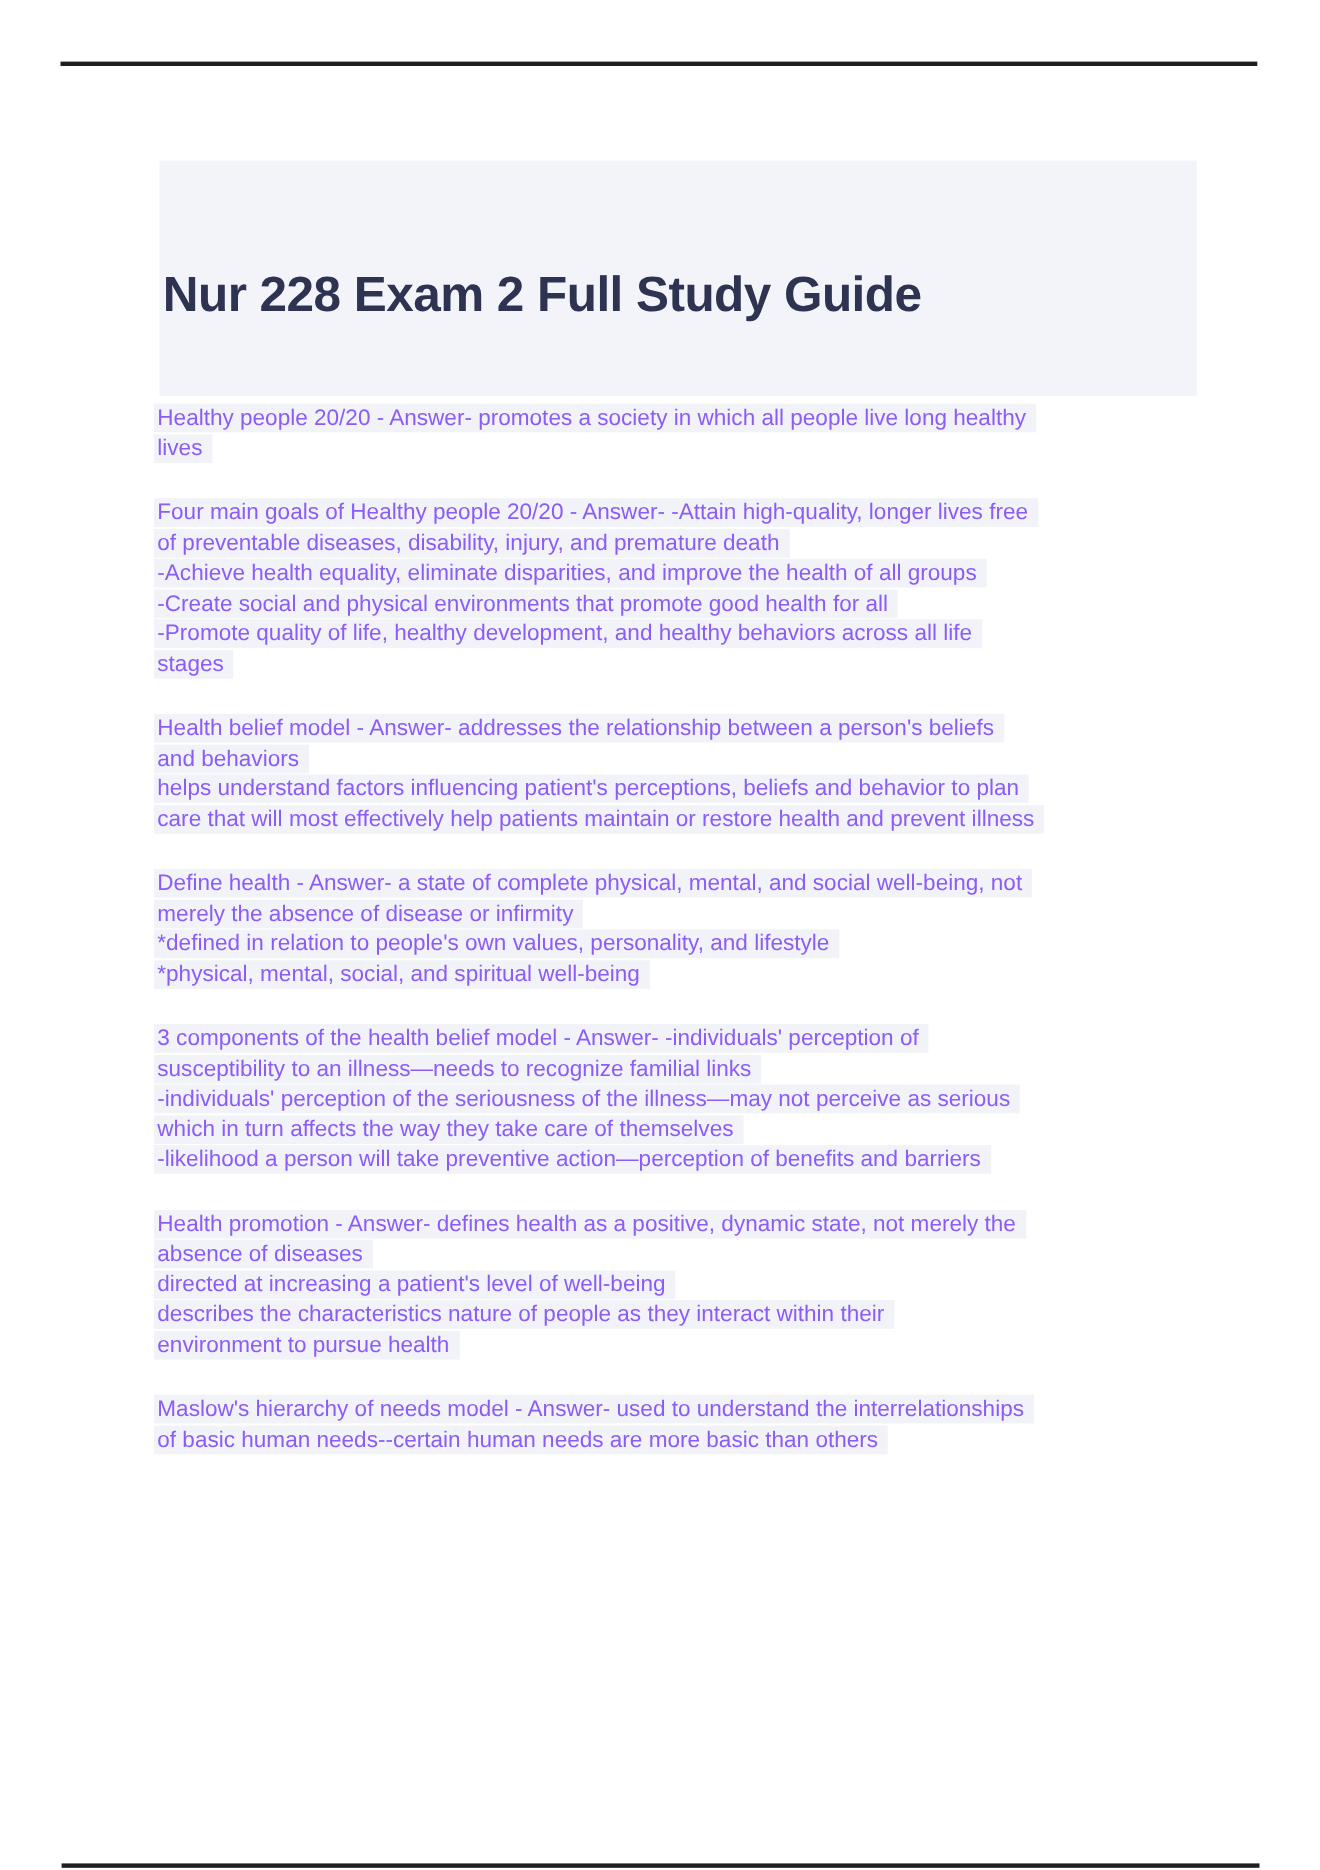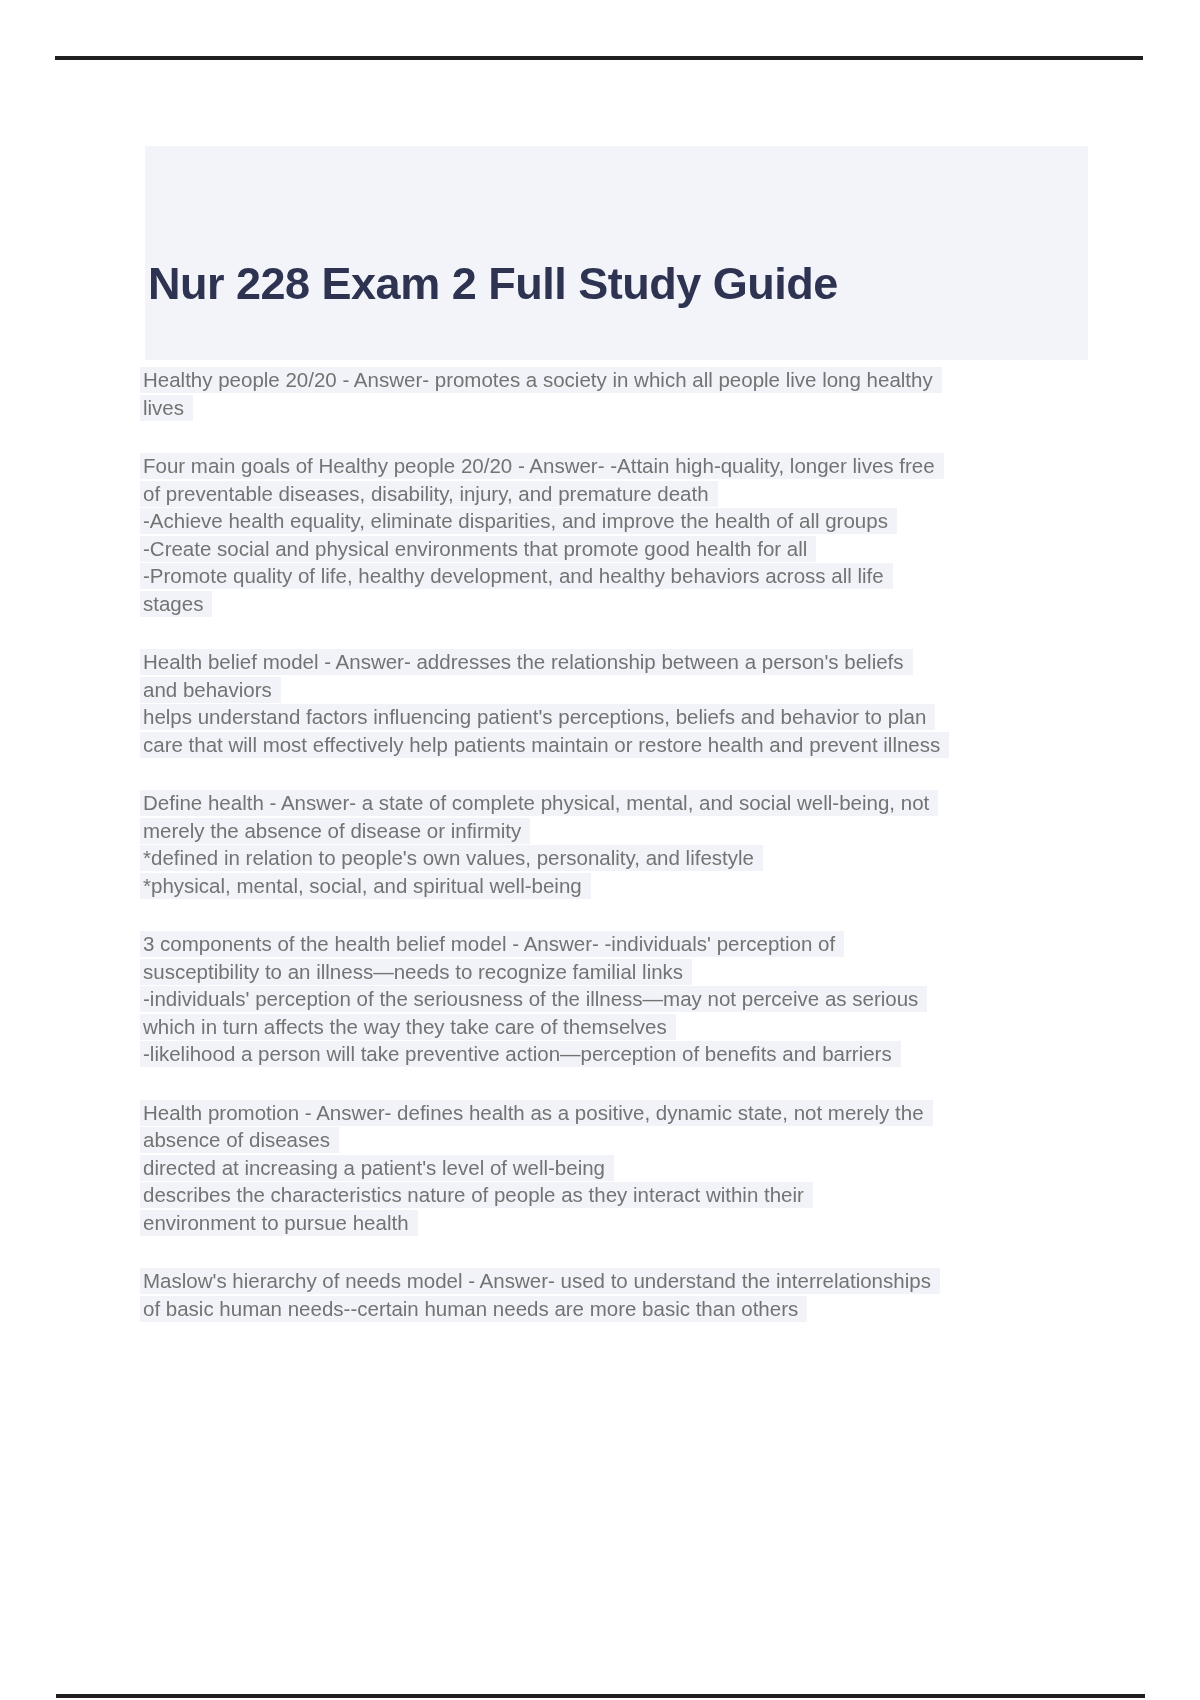--- a/index.html
+++ b/index.html
@@ -23,35 +23,35 @@
     position: absolute;
     left: 145px;
     top: 146px;
     width: 943px;
     height: 214px;
     background: #f3f4f9;
   }
   .doc-title {
     position: absolute;
     left: 3px;
-    top: 112px;
+    top: 96px;
     margin: 0;
     font-size: 45px;
     line-height: 52px;
     font-weight: bold;
     letter-spacing: -0.5px;
     color: #2d3350;
     white-space: pre;
   }
   .body-text {
     position: absolute;
     left: 143px;
     top: 366px;
     width: 960px;
-    color: #737373;
+    color: #8b5cf6;
     font-size: 20.5px;
     line-height: 27.5px;
   }
   .para {
     margin: 0 0 31px 0;
     white-space: pre;
   }
   .para:last-child { margin-bottom: 0; }
   .hl {
     background: rgba(228, 232, 242, 0.5);

